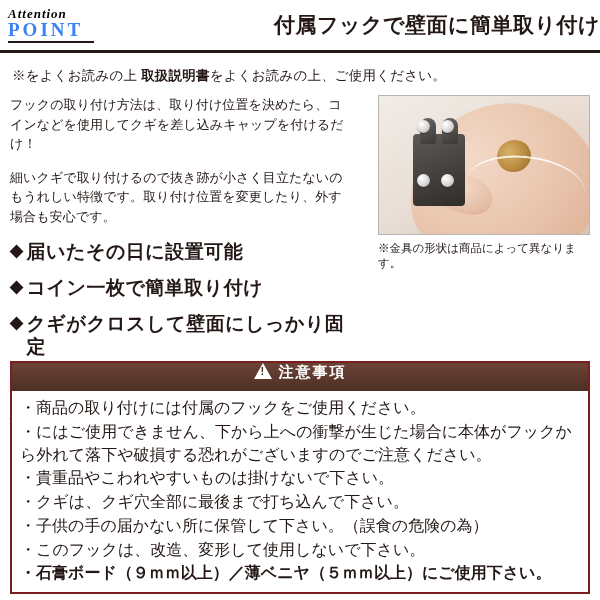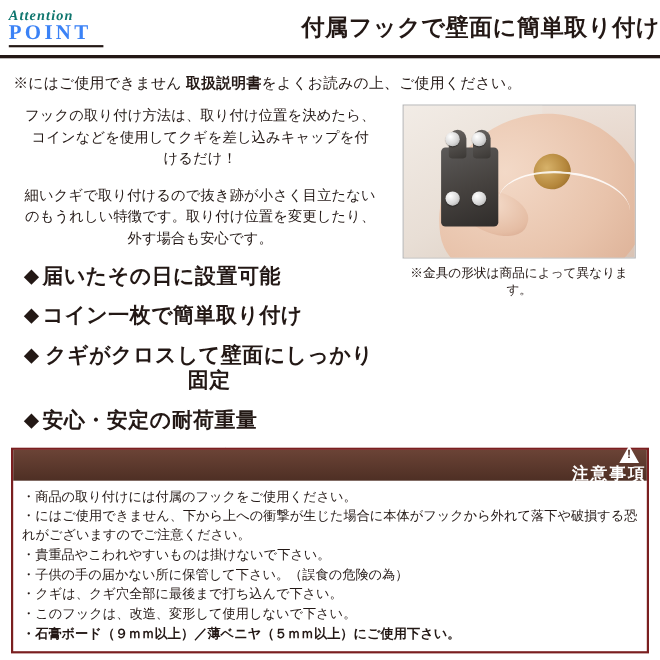--- a/index.html
+++ b/index.html
@@ -36,21 +36,21 @@
     box-sizing: border-box;
     line-height: 1.05;
   }
   .attention-word {
     display: block;
     font-family: "Liberation Serif", serif;
     font-style: italic;
     font-weight: bold;
     font-size: 13px;
     letter-spacing: 1px;
-    color: #0f766e;
+    color: #000000;
   }
   .point-word {
     display: block;
     font-family: "Liberation Serif", serif;
     font-weight: bold;
     font-size: 19px;
     letter-spacing: 3px;
     color: #3b82f6;
     margin-top: -1px;
   }
@@ -77,23 +77,22 @@
     font-size: 13.5px;
     letter-spacing: 0.2px;
   }
   .notice-row .strong {
     font-weight: bold;
   }
 
   
   .middle {
     display: flex;
-    padding: 0 22px;
-    box-sizing: border-box;
-    text-align: center;
+    padding: 0 10px;
+    box-sizing: border-box;
   }
   .middle-left {
     flex: 1 1 auto;
     padding-right: 8px;
   }
   .desc-p {
     font-size: 13px;
     line-height: 1.5;
     margin: 0 0 14px 0;
     letter-spacing: 0.1px;
@@ -220,27 +219,26 @@
     left: 10px;
     right: 10px;
     bottom: 6px;
     border: 2px solid #7a1f20;
     box-sizing: border-box;
     background: #ffffff;
     padding: 0 0 6px 0;
   }
   .warning-head {
     display: flex;
-    align-items: flex-end;
+    align-items: flex-start;
     justify-content: center;
     height: 28px;
     background: #5c3a2e;
     background: linear-gradient(#6b4336,#4e2f24);
     color: #ffffff;
-    flex-direction: column;
   }
   .warn-tri {
     width: 0; height: 0;
     border-left: 9px solid transparent;
     border-right: 9px solid transparent;
     border-bottom: 16px solid #ffffff;
     position: relative;
     margin-right: 7px;
   }
   .warn-tri::after {
@@ -258,21 +256,21 @@
     font-weight: bold;
     letter-spacing: 2px;
     color: #ffffff;
   }
   .warn-list {
     margin: 0;
     padding: 6px 8px 0 8px;
     list-style: none;
   }
   .warn-list li {
-    font-size: 12px;
+    font-size: 16px;
     line-height: 1.42;
     letter-spacing: 0;
     margin-bottom: 1px;
     color: #231815;
   }
   .warn-list li.bold {
     font-weight: bold;
   }
 </style>
 </head>
@@ -283,21 +281,21 @@
   <div class="header">
     <div class="attention-point">
       <span class="attention-word">Attention</span>
       <span class="point-word">POINT</span>
       <span class="point-underline"></span>
     </div>
     <div class="header-title">付属フックで壁面に簡単取り付け</div>
   </div>
 
   <div class="notice-row">
-    <span>※にはご使用できません </span><span class="strong">取扱説明書</span><span>をよくお読みの上、ご使用ください。</span>
+    <span>※をよくお読みの上 </span><span class="strong">取扱説明書</span><span>をよくお読みの上、ご使用ください。</span>
   </div>
 
   <div class="middle">
     <div class="middle-left">
       <p class="desc-p">フックの取り付け方法は、取り付け位置を決めたら、コインなどを使用してクギを差し込みキャップを付けるだけ！</p>
       <p class="desc-p">細いクギで取り付けるので抜き跡が小さく目立たないのもうれしい特徴です。取り付け位置を変更したり、外す場合も安心です。</p>
 
       <div class="bullets">
         <div class="bullet">
           <span class="dia">◆</span>
@@ -344,20 +342,20 @@
 
   <div class="warning-box">
     <div class="warning-head">
       <span class="warn-tri"></span>
       <span class="warning-title">注意事項</span>
     </div>
     <ul class="warn-list">
       <li>・商品の取り付けには付属のフックをご使用ください。</li>
       <li>・にはご使用できません、下から上への衝撃が生じた場合に本体がフックから外れて落下や破損する恐れがございますのでご注意ください。</li>
       <li>・貴重品やこわれやすいものは掛けないで下さい。</li>
+      <li>・クギは、クギ穴全部に最後まで打ち込んで下さい。</li>
       <li>・子供の手の届かない所に保管して下さい。（誤食の危険の為）</li>
-      <li>・クギは、クギ穴全部に最後まで打ち込んで下さい。</li>
       <li>・このフックは、改造、変形して使用しないで下さい。</li>
       <li class="bold">・石膏ボード（９ｍｍ以上）／薄ベニヤ（５ｍｍ以上）にご使用下さい。</li>
     </ul>
   </div>
 
 </div>
 
 </body></html>

